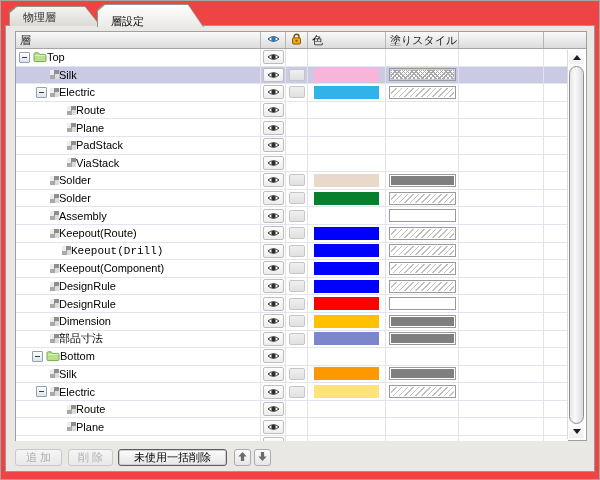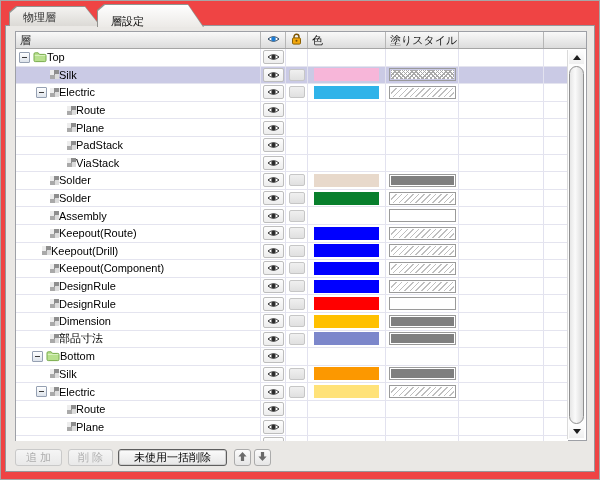--- a/index.html
+++ b/index.html
@@ -369,21 +369,21 @@
             <div class="cell">
               <div class="swatch" style="background: rgb(0, 0, 255);"></div>
             </div>
             <div class="cell">
               <div class="fillbox fill-diag"></div>
             </div>
             <div class="cell"></div>
             <div class="cell"></div>
           </div>
           <div class="row">
-            <div class="cell layer-cell" style="padding-left: 12px;">
+            <div class="cell layer-cell" style="padding-left: 32px; font-family: Liberation Mono, monospace;">
               <div class="expander"></div>
               <div class="layer-icon"></div>
               <div class="label">Keepout(Drill)</div>
             </div>
             <div class="cell">
               <div class="eye-btn">
                 <svg width="13" height="10" viewBox="0 0 13 10">
                   <path d="M1 5 Q6.5 0.3 12 5 Q6.5 9.7 1 5 Z" fill="#FFF" stroke="#333" stroke-width="1"></path>
                   <circle cx="6.5" cy="5" r="2.2" fill="#2B2B2B"></circle>
                 </svg>

